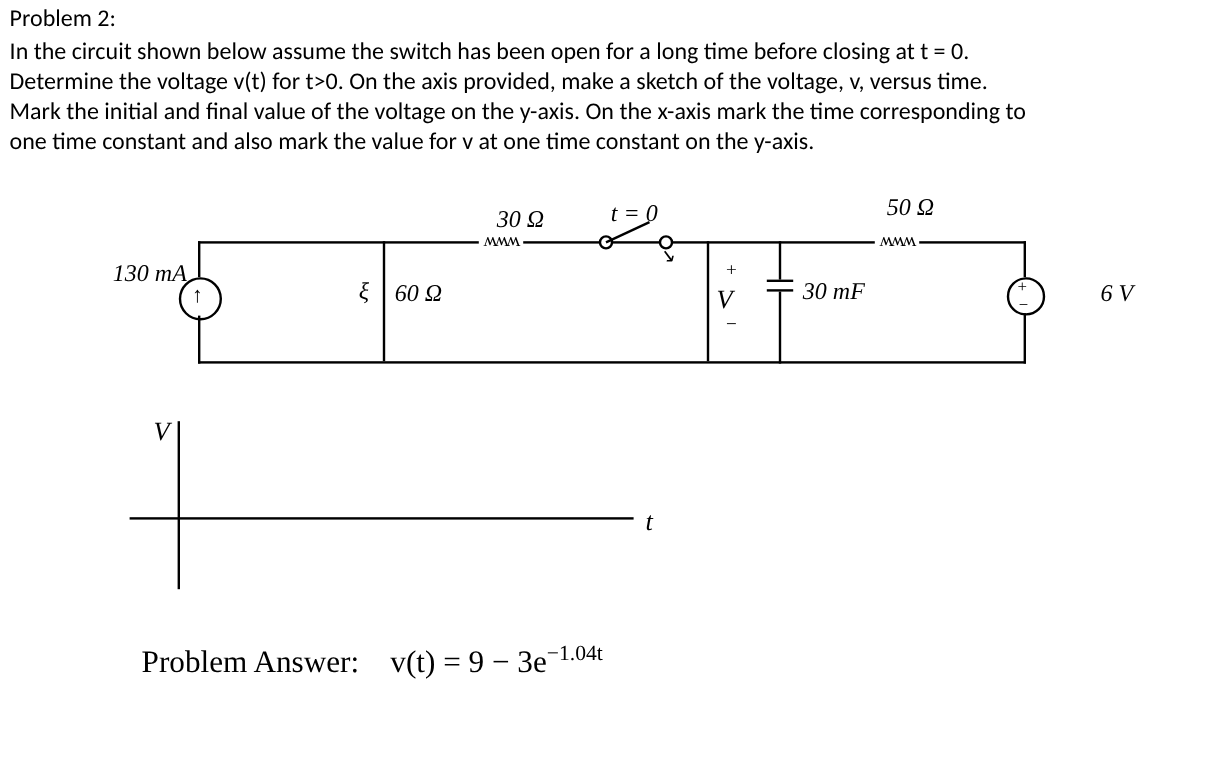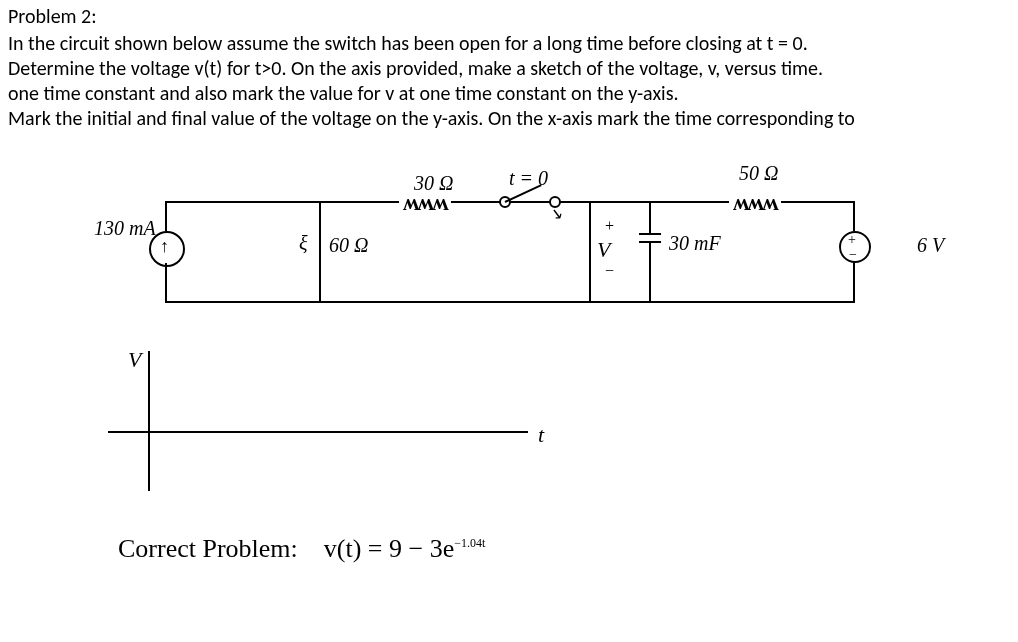--- a/index.html
+++ b/index.html
@@ -53,23 +53,22 @@
   .csrc::after {
     content: "↑";
     position: absolute;
     top: 2px; left: 9px;
     font-size: 18px;
   }
   
   .inductor {
     position: absolute;
     letter-spacing: -2px;
-    font-size: 23px;
+    font-size: 16px;
     line-height: 0.5;
-    font-weight: bold;
   }
   
   .switch-line {
     position: absolute;
     width: 40px; height: 2px;
     background: #000;
     transform: rotate(-25deg);
     transform-origin: left center;
   }
   .dot {
@@ -108,33 +107,33 @@
     position: absolute;
     background: #000;
   }
 
   .answer {
     margin: 22px 0 0 110px;
     font-family: "Segoe Script", "Comic Sans MS", cursive;
     font-size: 26px;
   }
   .answer sup {
-    font-size: 12px;
+    font-size: 18px;
   }
 </style>
 </head>
 <body>
 
 <div class="page">
   <div class="problem-title">Problem 2:</div>
   <div class="problem-text">
     <p>In the circuit shown below assume the switch has been open for a long time before closing at t = 0.</p>
     <p>Determine the voltage v(t) for t&gt;0. On the axis provided, make a sketch of the voltage, v, versus time.</p>
+    <p>Mark the initial and final value of the voltage on the y-axis. On the x-axis mark the time corresponding to</p>
     <p>one time constant and also mark the value for v at one time constant on the y-axis.</p>
-    <p>Mark the initial and final value of the voltage on the y-axis. On the x-axis mark the time corresponding to</p>
   </div>
 
   <div class="circuit">
 
     <div class="wire" style="left:16px; top:40px; width:690px; height:2px;"></div>
     <div class="wire" style="left:16px; top:140px; width:690px; height:2px;"></div>
     <div class="wire" style="left:16px; top:40px; width:2px; height:30px;"></div>
     <div class="wire" style="left:16px; top:102px; width:2px; height:40px;"></div>
     <div class="wire" style="left:704px; top:40px; width:2px; height:30px;"></div>
     <div class="wire" style="left:704px; top:100px; width:2px; height:42px;"></div>
@@ -176,17 +175,17 @@
   </div>
 
   <div class="graph">
     <div class="axis" style="left:40px; top:0; width:2px; height:140px;"></div>
     <div class="axis" style="left:0px; top:80px; width:420px; height:2px;"></div>
     <div class="hand-label" style="left:20px; top:-5px;">V</div>
     <div class="hand-label" style="left:430px; top:70px;">t</div>
   </div>
 
   <div class="answer">
-    <span>Correct Problem:</span>
+    <span>Problem Answer:</span>
     &nbsp;&nbsp;
     <span>v(t) = 9 − 3e</span><sup>−1.04t</sup>
   </div>
 </div>
 
 </body></html>

